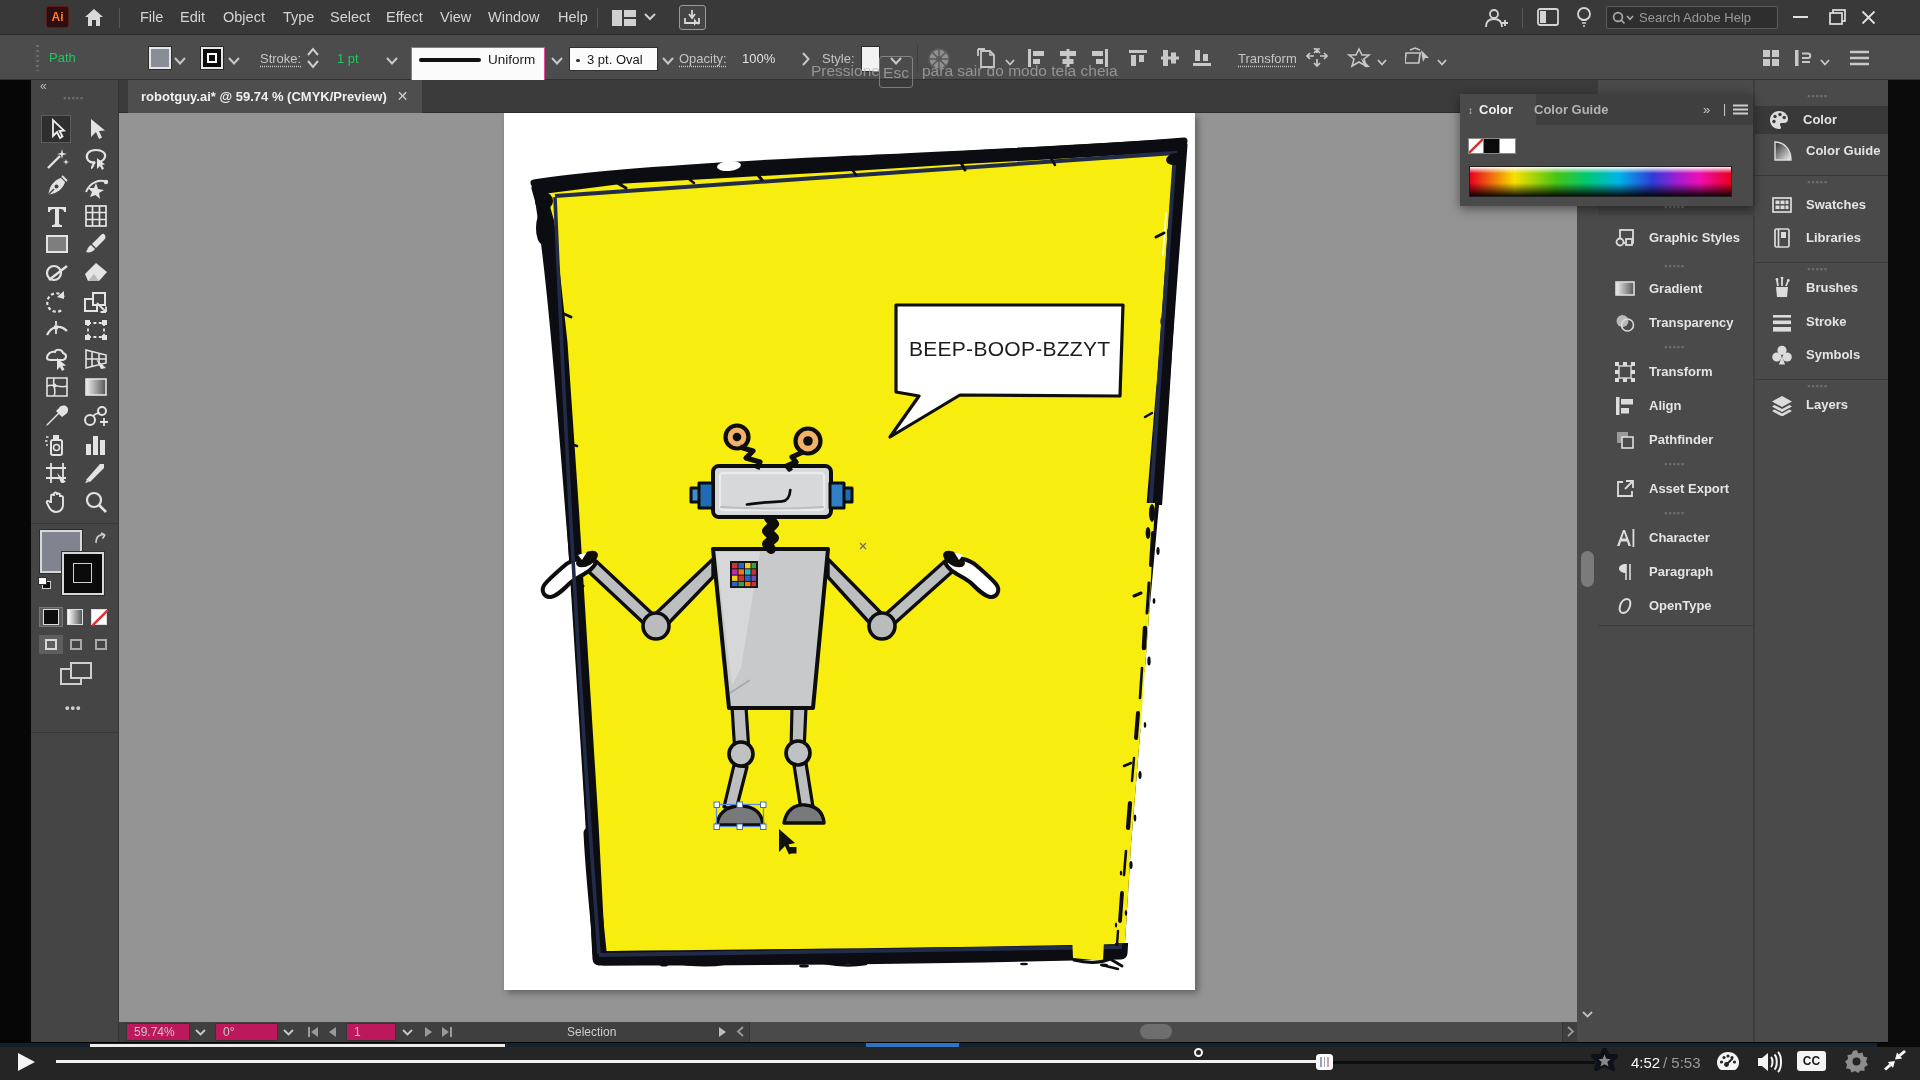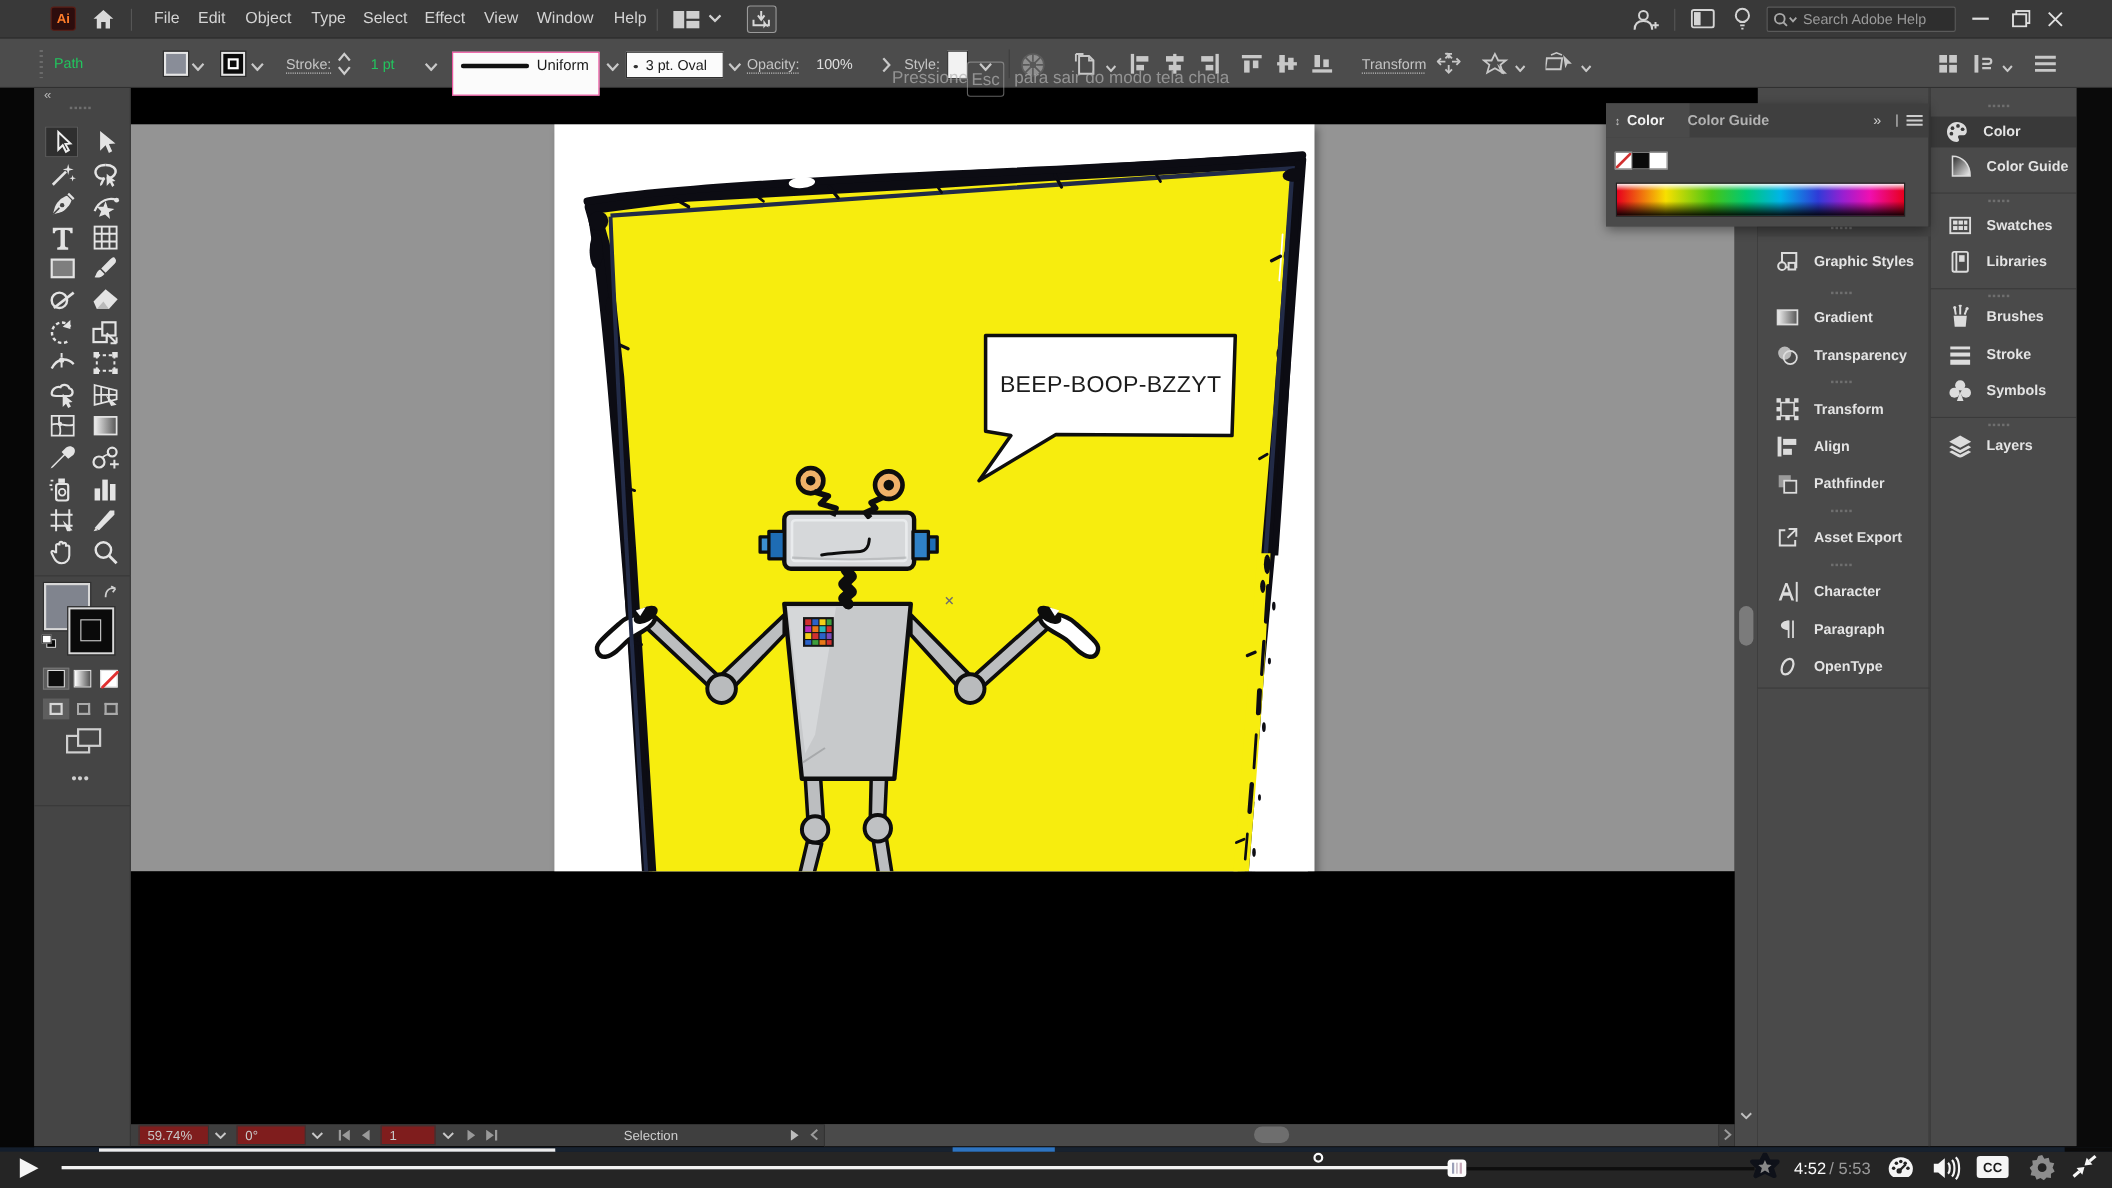--- a/index.html
+++ b/index.html
@@ -16,38 +16,38 @@
 #ctrlbar{left:0;top:35px;width:1920px;height:45px;background:#4c4c4c;border-bottom:1px solid #303030;color:#cfcfcf;font-size:13px;}
 .swatchbox{position:absolute;top:12px;height:22px;}
 .ulbl{text-decoration:underline;text-decoration-style:dotted;text-underline-offset:3px;}
 
 #tabbar{left:33px;top:80px;width:1855px;height:33px;background:#3b3b3b;border-bottom:1px solid #2e2e2e;}
 #doctab{position:absolute;left:95px;top:0;width:294px;height:33px;background:#4e4e4e;color:#f0f0f0;font-size:13px;font-weight:bold;line-height:33px;padding-left:13px;}
 
 #leftblack{left:0;top:80px;width:31px;height:964px;background:#060606;}
 #toolpanel{left:31px;top:80px;width:88px;height:962px;background:#454545;border-right:1px solid #333;}
 
-#canvas{left:119px;top:113px;width:1458px;height:679px;background:#949494;overflow:hidden;}
+#canvas{left:119px;top:113px;width:1458px;height:909px;background:#949494;overflow:hidden;}
 #artboard{position:absolute;left:385px;top:0px;width:691px;height:877px;background:#fff;box-shadow:3px 3px 7px rgba(0,0,0,0.35);}
 
 #vscroll{left:1577px;top:113px;width:21px;height:929px;background:#4a4a4a;}
 #middock{left:1598px;top:80px;width:157px;height:962px;background:#4a4a4a;border-right:2px solid #3e3e3e;}
 #rightdock{left:1755px;top:80px;width:133px;height:962px;background:#4a4a4a;}
 #rightblack{left:1888px;top:80px;width:32px;height:964px;background:#0a0a0a;}
 .dockbtn{position:absolute;left:3px;width:148px;height:30px;color:#e4e4e4;font-size:13px;font-weight:bold;line-height:30px;}
 .dockbtn .ic{position:absolute;left:13px;top:4px;width:22px;height:22px;}
 .dockbtn .lb{position:absolute;left:48px;}
 .dots5{position:absolute;color:#6f6f6f;font-size:9px;letter-spacing:1px;}
 
 #colorpanel{left:1460px;top:94px;width:293px;height:112px;background:#4a4a4a;box-shadow:0 3px 10px rgba(0,0,0,0.45);}
 #cp-tabs{position:absolute;left:0;top:0;width:293px;height:31px;background:#3f3f3f;}
 #cp-tab-active{position:absolute;left:0;top:0;width:76px;height:31px;background:#4a4a4a;color:#f2f2f2;font-size:13px;font-weight:bold;line-height:31px;}
 
 #statusbar{left:119px;top:1022px;width:1458px;height:20px;background:#3f3f3f;color:#c9c9c9;font-size:12px;}
-.stbox{position:absolute;top:1px;height:18px;background:#7f1d1d;border:1px solid #353535;text-decoration:underline;}
+.stbox{position:absolute;top:1px;height:18px;background:#be185d;border:1px solid #353535;text-decoration:underline;}
 
 #edgeline{left:0;top:1043px;width:1920px;height:4px;background:#141e2c;z-index:6;}
 #videobar{left:0;top:1044px;width:1920px;height:36px;background:#252525;color:#eee;}
 
 #fsoverlay{left:809px;top:62px;width:360px;height:34px;color:rgba(178,178,178,0.7);font-size:15.5px;white-space:nowrap;}
 #escbox{position:absolute;left:70px;top:-6px;width:34px;height:32px;border:1px solid rgba(175,175,175,0.55);border-radius:3px;text-align:center;line-height:32px;}
 .tool{position:absolute;width:28px;height:26px;}
 svg{display:block;}
 </style>
 </head>
@@ -255,20 +255,25 @@
     <svg class="abs" style="left:1794px;top:14px" width="20" height="18" viewBox="0 0 20 18">
       <rect x="1" y="1" width="3.5" height="16" fill="#c8c8c8"></rect>
       <path d="M8 4.5 L14 4.5 C17 4.5 17 9 14 9 L8 9 M8 13 L16 13" stroke="#c8c8c8" stroke-width="2" fill="none"></path>
     </svg>
     <svg class="abs" style="left:1820px;top:24px" width="10" height="7" viewBox="0 0 10 7">
         <path d="M1 1 L5 5.5 L9 1" stroke="#c8c8c8" stroke-width="1.8" fill="none"></path>
       </svg>
     <svg class="abs" style="left:1850px;top:15px" width="19" height="16" viewBox="0 0 19 16">
       <path d="M0 2 L19 2 M0 8 L19 8 M0 14 L19 14" stroke="#c8c8c8" stroke-width="2.6"></path>
     </svg>
+  </div>
+  <div class="abs" id="tabbar">
+    <div id="doctab">robotguy.ai* @ 59.74 % (CMYK/Preview)<span style="font-weight:normal;margin-left:10px;font-size:14px;color:#cfcfcf">✕</span></div>
+    <span class="abs" style="left:1702px;top:2px;color:#b9b9b9;font-size:12px;letter-spacing:-2px">«</span>
+    <span class="abs" style="left:1838px;top:2px;color:#b9b9b9;font-size:12px;letter-spacing:-2px">«</span>
   </div>
   <div class="abs" id="leftblack"></div>
   <div class="abs" id="toolpanel">
     <span class="abs" style="left:9px;top:-1px;color:#b9b9b9;font-size:12px;letter-spacing:-2px">«</span>
     <div class="dots5" style="left:32px;top:13px">▪▪▪▪▪</div>
 
     <div class="tool" style="left:10px;top:35px;width:30px;height:28px;background:#2f2f2f;border:1px solid #5c5c5c">
       <svg width="28" height="26" viewBox="0 0 28 26">
           <path d="M11 4 L11 20 L15 16 L18 22 L20.5 20.5 L17.5 15 L22 14.5 Z" fill="none" stroke="#efefef" stroke-width="1.8"></path>
         </svg>

